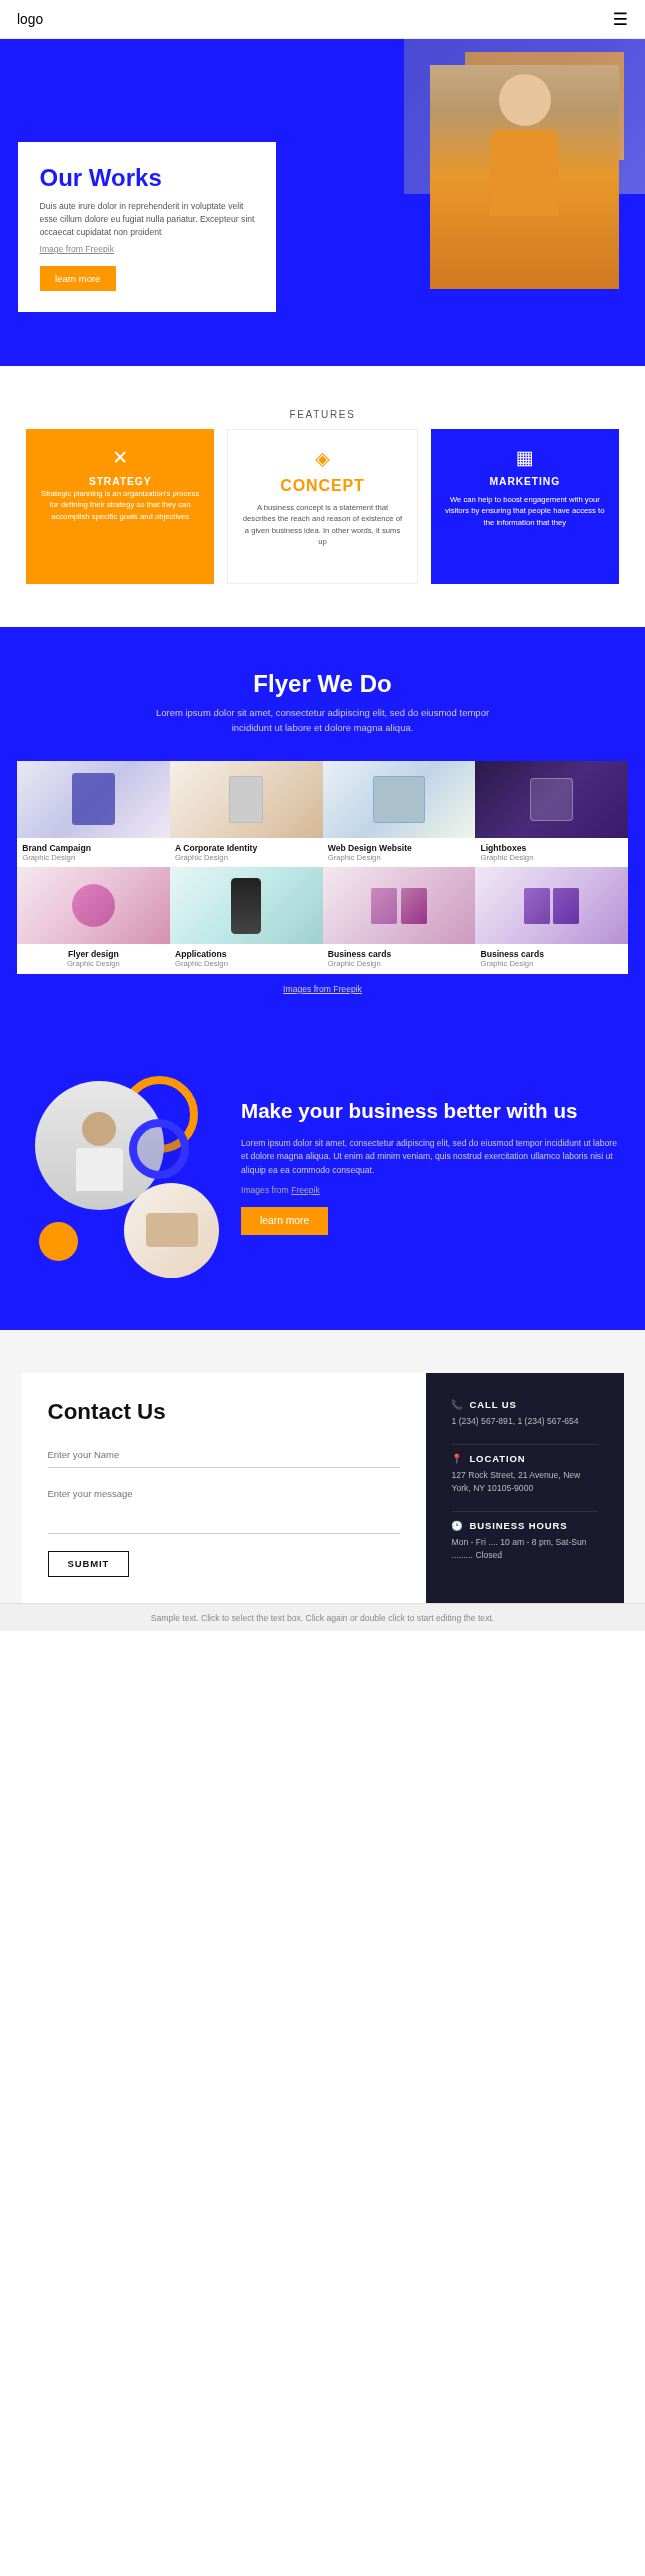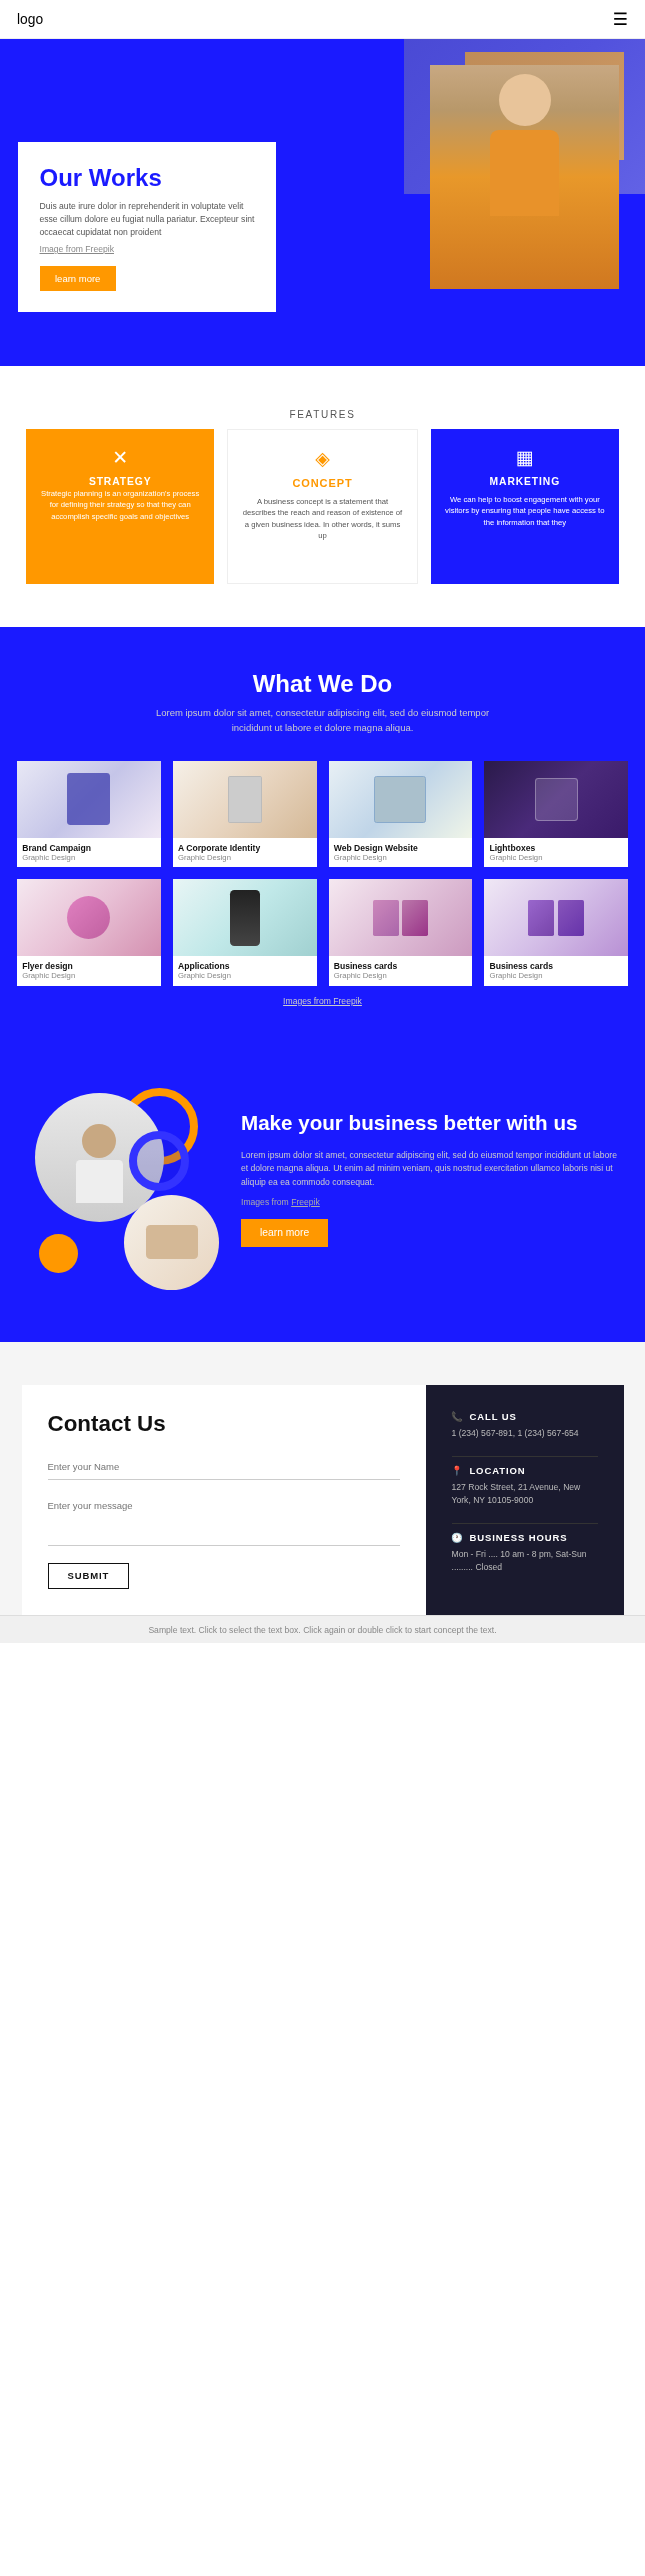--- a/index.html
+++ b/index.html
@@ -52,40 +52,40 @@
   <div style="display:flex;gap:13px;justify-content:center;">
 
     <div style="flex:1;padding:17px 13px;background:#ff9800;color:#fff;min-height:155px;">
       <div style="font-size:19px;margin-bottom:6.9px;">✕</div>
       <div style="font-size:10.3px;font-weight:bold;letter-spacing:0.9px;margin-bottom:1px;">STRATEGY</div>
       <div style="font-size:7.7px;line-height:1.5;">Strategic planning is an organization's process for defining their strategy so that they can accomplish specific goals and objectives</div>
     </div>
 
     <div style="flex:1;padding:17px 13px;background:#fff;color:#333;min-height:155px;border:0.9px solid #eee;">
       <div style="font-size:19px;margin-bottom:6.9px;color:#ff9800;">◈</div>
-      <div style="font-size:11px;font-weight:bold;letter-spacing:0.9px;margin-bottom:6.9px;color:#ff9800;">CONCEPT</div>
+      <div style="font-size:16px;font-weight:bold;letter-spacing:0.9px;margin-bottom:6.9px;color:#ff9800;">CONCEPT</div>
       <div style="font-size:7.7px;line-height:1.5;color:#555;">A business concept is a statement that describes the reach and reason of existence of a given business idea. In other words, it sums up</div>
     </div>
 
     <div style="flex:1;padding:17px 13px;background:#1a1aff;color:#fff;min-height:155px;">
       <div style="font-size:19px;margin-bottom:6.9px;">▦</div>
       <div style="font-size:10.3px;font-weight:bold;letter-spacing:0.9px;margin-bottom:6.9px;">MARKETING</div>
       <div style="font-size:7.7px;line-height:1.5;">We can help to boost engagement with your visitors by ensuring that people have access to the information that they</div>
     </div>
 
   </div>
 </section>
 
 <section style="background:#1a1aff;padding:43px 17px 26px;">
   <div style="text-align:center;margin-bottom:26px;">
-    <h2 style="font-size:24px;font-weight:bold;color:#fff;margin-bottom:8.6px;">What We Do</h2>
+    <h2 style="font-size:24px;font-weight:bold;color:#fff;margin-bottom:8.6px;">Flyer We Do</h2>
     <p style="font-size:9.5px;color:#ccc;line-height:1.5;max-width:344px;margin:0 auto;">Lorem ipsum dolor sit amet, consectetur adipiscing elit, sed do eiusmod tempor incididunt ut labore et dolore magna aliqua.</p>
   </div>
 
-  <div style="display:grid;grid-template-columns:repeat(4,1fr);gap:12px;">
+  <div style="display:grid;grid-template-columns:repeat(4,1fr);gap:0;">
 
     <div style="background:#fff;cursor:pointer;">
       <div class="thumb-1" style="width:100%;height:77px;background:linear-gradient(135deg,#e8e8f5,#c5c5e8,#f0e8f5);display:flex;align-items:center;justify-content:center;">
         <div style="width:43px;height:52px;background:#3333aa;opacity:0.7;border-radius:3.4px;"></div>
       </div>
       <div style="padding:5.2px;">
         <div style="font-size:8.6px;font-weight:bold;color:#111;">Brand Campaign</div>
         <div style="font-size:7.7px;color:#888;">Graphic Design</div>
       </div>
     </div>
@@ -113,21 +113,21 @@
     <div style="background:#fff;cursor:pointer;">
       <div style="width:100%;height:77px;background:linear-gradient(135deg,#2a1a4a,#4a2a7a,#3a1a6a);display:flex;align-items:center;justify-content:center;">
         <div style="width:43px;height:43px;background:rgba(255,255,255,0.15);border:1.7px solid rgba(255,255,255,0.3);border-radius:3.4px;"></div>
       </div>
       <div style="padding:5.2px;">
         <div style="font-size:8.6px;font-weight:bold;color:#111;">Lightboxes</div>
         <div style="font-size:7.7px;color:#888;">Graphic Design</div>
       </div>
     </div>
 
-    <div style="background:#fff;cursor:pointer;">
+    <div style="background:#fff;cursor:pointer;text-align:center;">
       <div style="width:100%;height:77px;background:linear-gradient(135deg,#f5e8f0,#e8c0d5,#d490b0);display:flex;align-items:center;justify-content:center;">
         <div style="width:43px;height:43px;border-radius:50%;background:linear-gradient(135deg,#e080c0,#c060a0);"></div>
       </div>
       <div style="padding:5.2px;">
         <div style="font-size:8.6px;font-weight:bold;color:#111;">Flyer design</div>
         <div style="font-size:7.7px;color:#888;">Graphic Design</div>
       </div>
     </div>
 
     <div style="background:#fff;cursor:pointer;">
@@ -245,15 +245,15 @@
         </div>
         <p style="font-size:8.6px;color:#bbb;line-height:1.5;">Mon - Fri .... 10 am - 8 pm, Sat-Sun ......... Closed</p>
       </div>
 
     </div>
 
   </div>
 </section>
 
 <div style="background:#f0f0f0;padding:8.6px 17px;text-align:center;border-top:0.9px solid #ddd;margin-top:0;">
-  <p style="font-size:8.6px;color:#888;">Sample text. Click to select the text box. Click again or double click to start concept the text.</p>
+  <p style="font-size:8.6px;color:#888;">Sample text. Click to select the text box. Click again or double click to start editing the text.</p>
 </div>
 
 
 </body></html>

